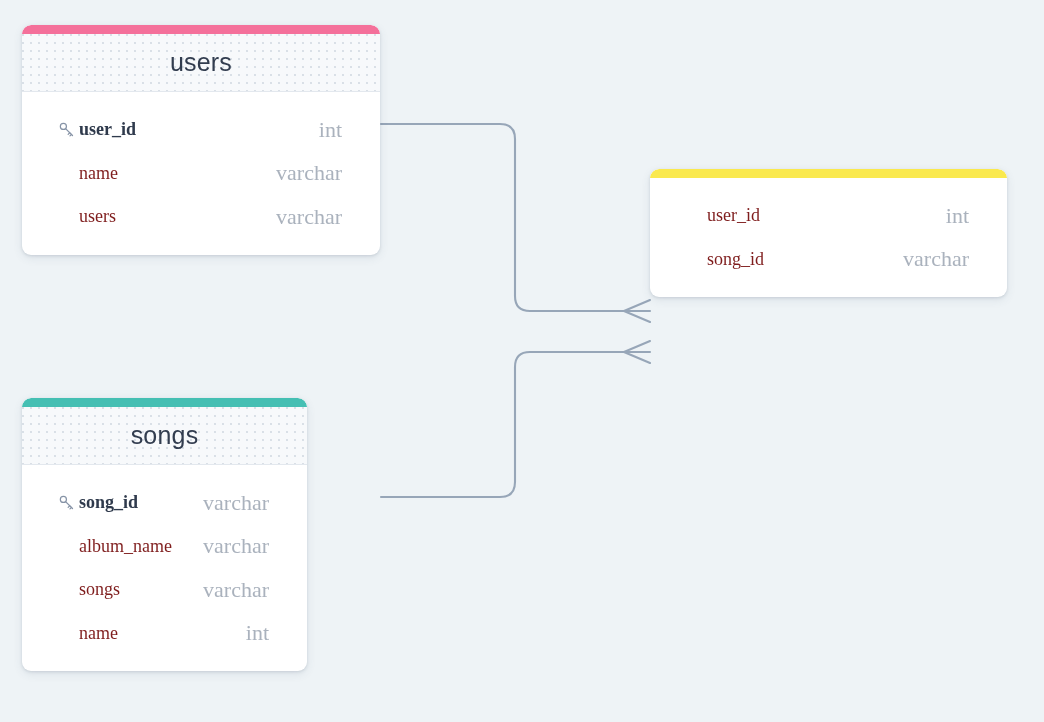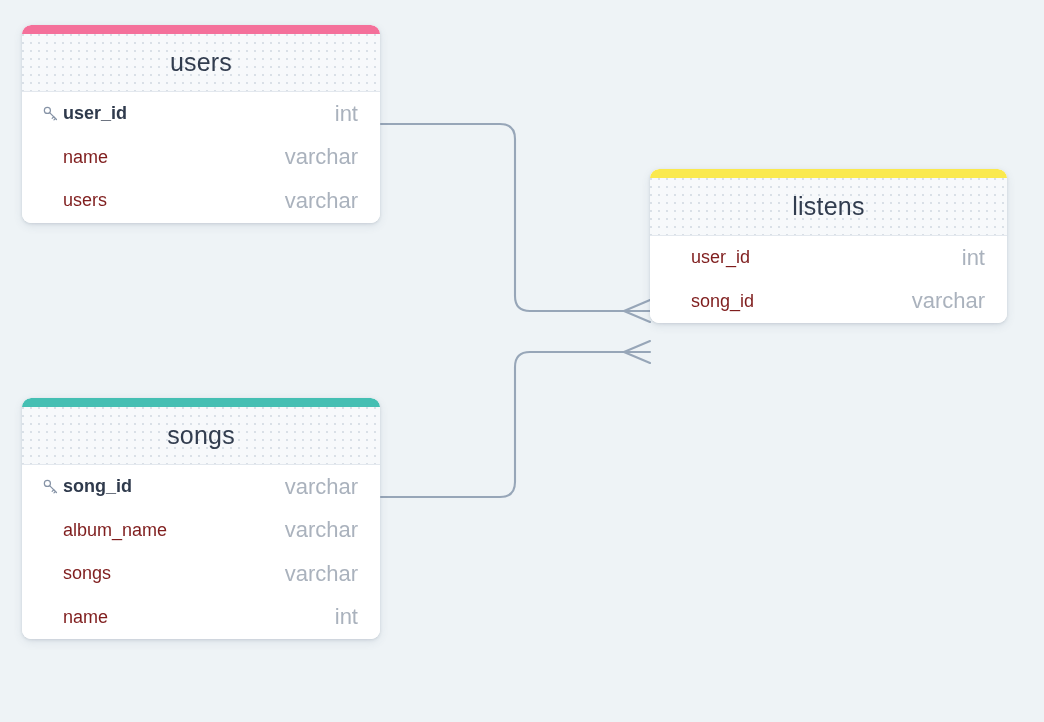--- a/index.html
+++ b/index.html
@@ -55,23 +55,24 @@
   }
   .entity-title {
     font-size: 25px;
     font-weight: 400;
     color: #323d4f;
     letter-spacing: 0.2px;
     line-height: 1;
   }
   .fields {
     padding: 0;
-    margin: 0;
+    margin: 16px;
     list-style: none;
     background: #ffffff;
+    font-family: Liberation Serif, serif;
   }
   .field-row {
     display: flex;
     align-items: center;
     height: 43.5px;
     padding: 0 22px 0 20px;
     box-sizing: border-box;
   }
   .key-slot {
     width: 21px;
@@ -92,21 +93,21 @@
   }
   .field-type {
     margin-left: auto;
     font-size: 22px;
     color: #aab2bd;
     white-space: nowrap;
   }
 
   
   #entity-users   { left: 22px;  top: 25px;  width: 358px; }
-  #entity-songs   { left: 22px;  top: 398px; width: 358px; }
+  #entity-songs   { left: 22px;  top: 398px; width: 285px; }
   #entity-listens { left: 650px; top: 169px; width: 357px; }
 
   #entity-users   .entity-header,
   #entity-songs   .entity-header,
   #entity-listens .entity-header { height: 57px; }
 </style>
 </head>
 <body style="background: rgb(238, 243, 246);">
 
 <div id="canvas">
@@ -189,23 +190,20 @@
       <li class="field-row">
         <span class="key-slot"></span>
         <span class="field-name">name</span>
         <span class="field-type">int</span>
       </li>
     </ul>
   </div>
 
   <div class="entity" id="entity-listens">
     <div class="accent-bar" style="background: rgb(250, 233, 78);"></div>
-    <div class="entity-header">
-      <span class="entity-title">listens</span>
-    </div>
     <ul class="fields">
       <li class="field-row">
         <span class="key-slot"></span>
         <span class="field-name">user_id</span>
         <span class="field-type">int</span>
       </li>
       <li class="field-row">
         <span class="key-slot"></span>
         <span class="field-name">song_id</span>
         <span class="field-type">varchar</span>

